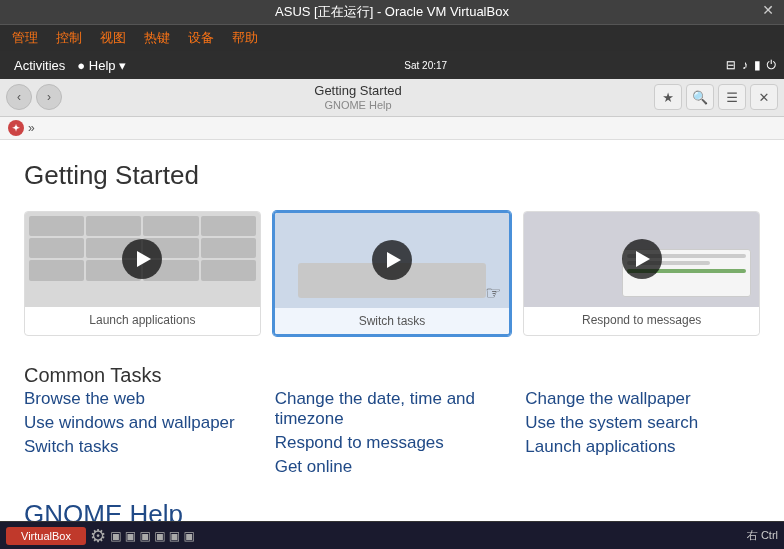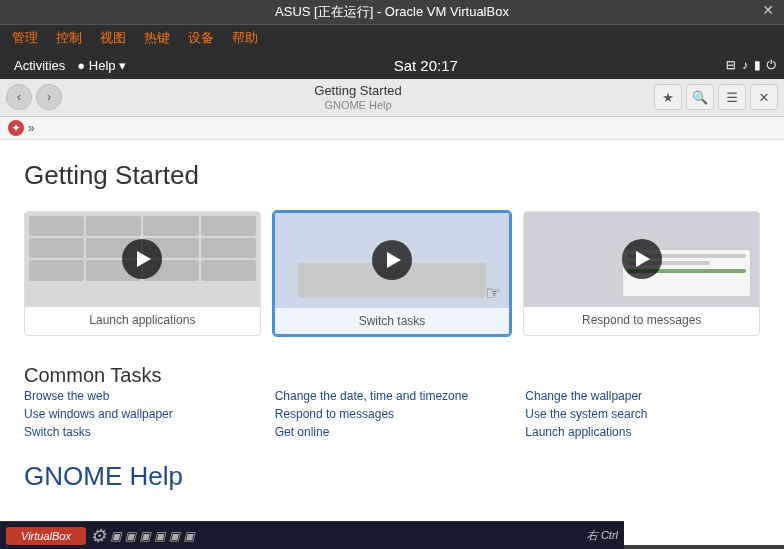--- a/index.html
+++ b/index.html
@@ -51,21 +51,21 @@
       color: #fff;
       display: flex;
       align-items: center;
       justify-content: space-between;
       padding: 0 8px;
       height: 28px;
       font-size: 13px;
       gap: 28px;
     }
     .gnome-left { display: flex; align-items: center; gap: 6px; }
-    .gnome-center { font-size: 15px; }
+    .gnome-center { font-size: 10px; }
     .gnome-right { display: flex; align-items: center; gap: 6px; font-size: 12px; }
     .activities-btn { cursor: pointer; padding: 2px 6px; border-radius: 3px; }
 
     
     .browser-chrome {
       background: #e8e8e8;
       border-bottom: 1px solid #ccc;
       display: flex;
       align-items: center;
       padding: 4px 6px;
@@ -242,48 +242,47 @@
 
     .links-grid {
       display: grid;
       grid-template-columns: 1fr 1fr 1fr;
       gap: 4px 16px;
       margin-bottom: 20px;
     }
 
     .help-link {
       color: #204a87;
-      font-size: 12px;
+      font-size: 17px;
       text-decoration: none;
       cursor: pointer;
       padding: 2px 0;
       display: block;
     }
 
     
     .gnome-help-title {
       font-size: 26px;
       font-weight: 300;
       color: #204a87;
       cursor: pointer;
     }
 
     
     .taskbar {
       position: fixed;
       bottom: 0;
-      width: 624px;
+      width: 784px;
       height: 28px;
       background: #1a1a2e;
       display: flex;
       align-items: center;
       justify-content: space-between;
       padding: 0 6px;
       border-top: 1px solid #333;
-      font-style: italic;
     }
     .taskbar-left { display: flex; align-items: center; gap: 4px; }
     .taskbar-right { display: flex; align-items: center; gap: 4px; font-size: 11px; color: #ccc; }
     .taskbar-icon {
       width: 18px; height: 18px;
       background: #555;
       border-radius: 2px;
       display: inline-flex; align-items: center; justify-content: center;
       font-size: 10px;
     }

